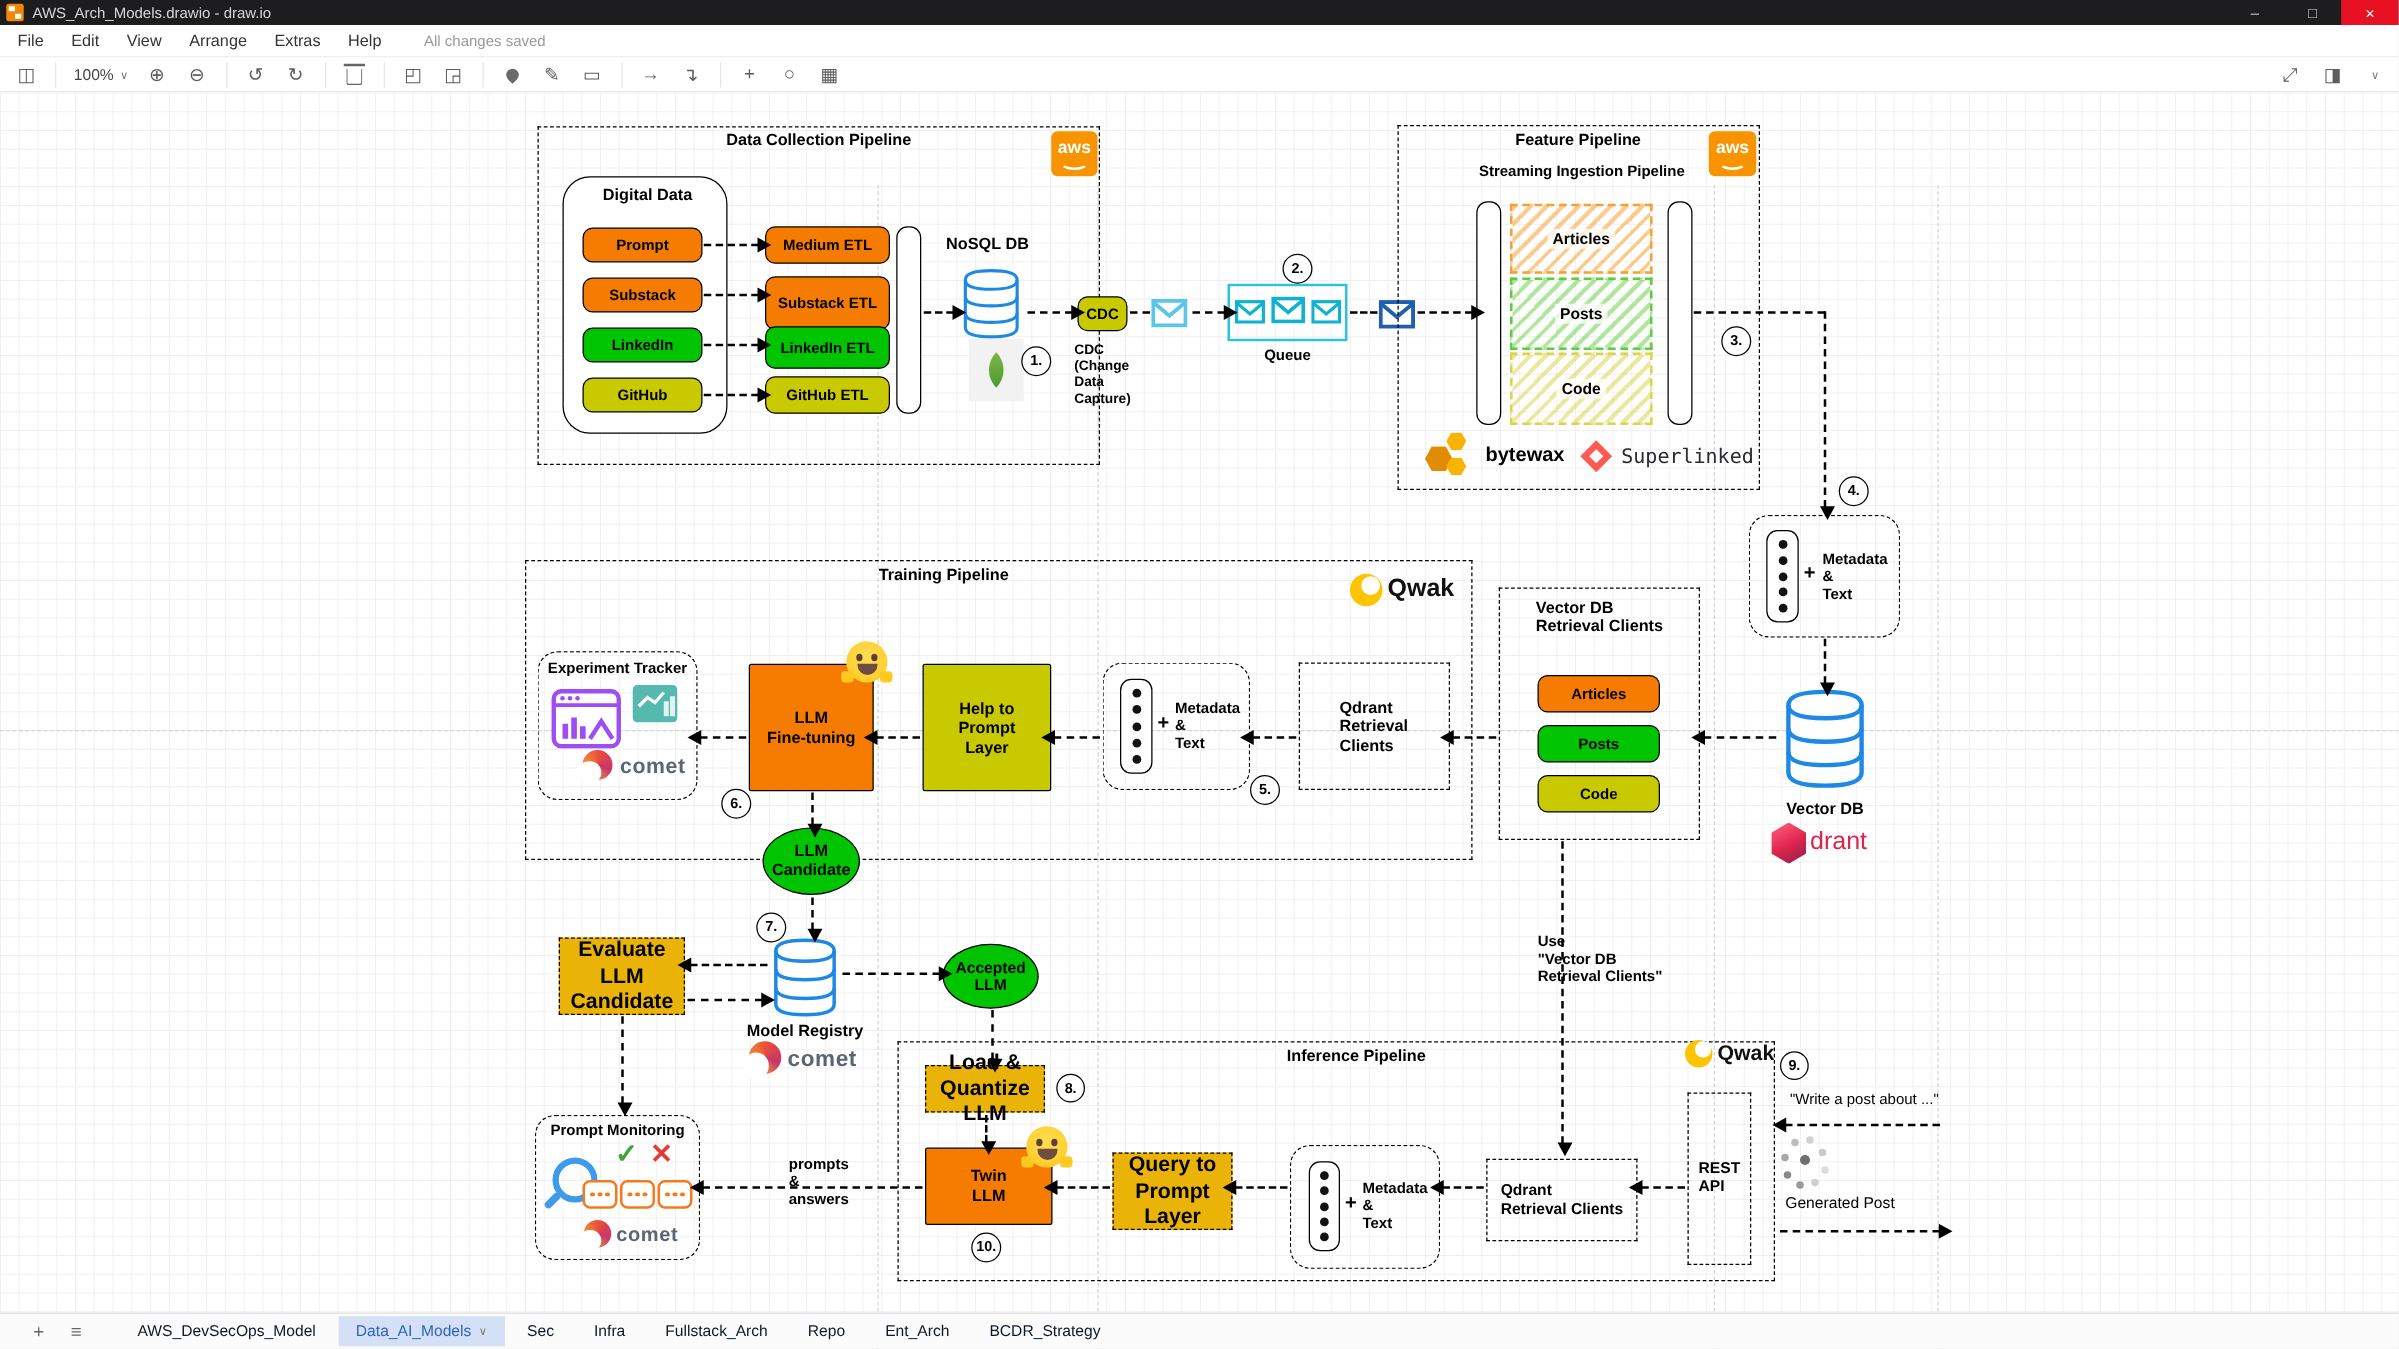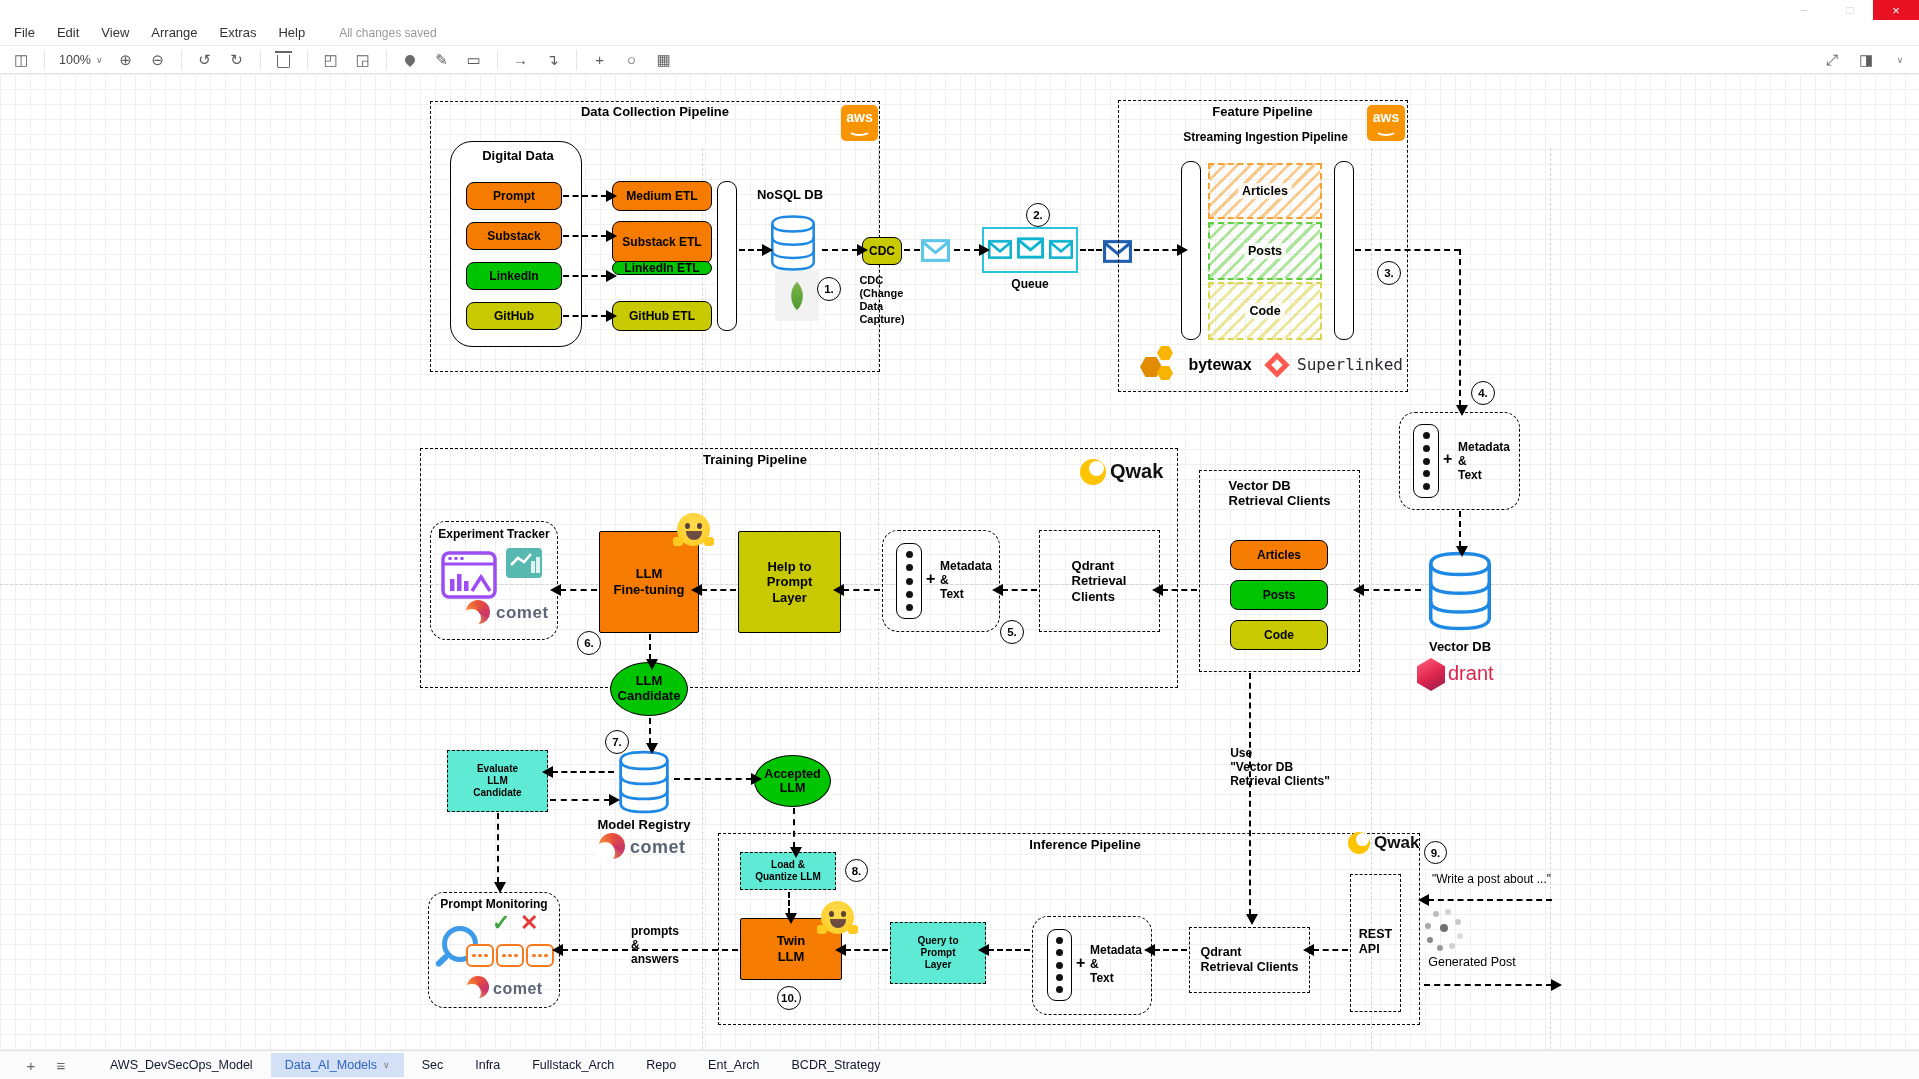--- a/index.html
+++ b/index.html
@@ -43,22 +43,22 @@
   .lbl{position:absolute;display:flex;align-items:center;justify-content:center;text-align:left;
        white-space:pre-line;font-weight:700;line-height:1.18}
   .f11{font-size:11px}.f12{font-size:12px}.f13{font-size:13px}.f16{font-size:16px}
   .reg{font-weight:400}
 
   
   .nodebox{position:absolute;border:1.6px solid #000;border-radius:8px;display:flex;align-items:center;justify-content:center;
            text-align:center;font-weight:700;font-size:12px;white-space:pre-line;line-height:1.2;box-sizing:border-box}
   .sq{border-radius:2px;font-size:13px}
   .orange{background:#F57C00}.green{background:#00C400}.yellow{background:#C9C900}
-  .ydash{position:absolute;border:1.8px dashed #000;background:#5eead4;display:flex;align-items:center;justify-content:center;
-         text-align:center;font-weight:700;font-size:10px;white-space:pre-line;line-height:1.2;box-sizing:border-box}
+  .ydash{position:absolute;border:1.8px dashed #000;background:#eab308;display:flex;align-items:center;justify-content:center;
+         text-align:center;font-weight:700;font-size:17px;white-space:pre-line;line-height:1.2;box-sizing:border-box}
   .ell{position:absolute;border:1.8px solid #000;border-radius:50%;background:#00C400;display:flex;align-items:center;justify-content:center;
        text-align:center;font-weight:700;font-size:12.5px;white-space:pre-line;line-height:1.15;box-sizing:border-box}
   .vbar{position:absolute;border:1.8px solid #000;border-radius:9px;background:#fff;box-sizing:border-box}
   .nc{position:absolute;width:22px;height:22px;border:1.3px solid #000;border-radius:50%;background:#fff;
       display:flex;align-items:center;justify-content:center;font-weight:700;font-size:11.5px;z-index:5}
 
   
   .eh{position:absolute;height:0;border-top:2.3px dashed #000;z-index:3}
   .ev{position:absolute;width:0;border-left:2.3px dashed #000;z-index:3}
   .eh.al::before{content:"";position:absolute;left:-10px;top:-7px;width:0;height:0;
@@ -119,20 +119,24 @@
           display:flex;align-items:center;padding-left:18px;box-sizing:border-box;gap:4px}
   .tabbtn{font-size:15px;color:#666;width:26px;text-align:center}
   .tab{font-size:12.5px;color:#0f172a;padding:5px 14px;display:flex;align-items:center;gap:6px}
   .tab.active{background:#d4e0f5;color:#2F64C1}
 </style>
 </head>
 <body>
 
 <div class="stage">
 
+  <div class="titlebar">
+    <span class="appicon"></span>
+    <span class="wtitle">AWS_Arch_Models.drawio - draw.io</span>
+  </div>
   <div class="winbtn" style="right:92px">–</div>
   <div class="winbtn" style="right:46px">□</div>
   <div class="winbtn close" style="right:0">×</div>
 
   <div class="menubar">
     <span class="menuitem">File</span>
     <span class="menuitem">Edit</span>
     <span class="menuitem">View</span>
     <span class="menuitem">Arrange</span>
     <span class="menuitem">Extras</span>
@@ -199,21 +203,21 @@
   <div class="nodebox green" style="left:466px;top:262px;width:96px;height:28px">LinkedIn</div>
   <div class="nodebox yellow" style="left:466px;top:302px;width:96px;height:28px">GitHub</div>
 
   <div class="eh ar" style="left:563px;top:195px;width:44px"></div>
   <div class="eh ar" style="left:563px;top:235px;width:44px"></div>
   <div class="eh ar" style="left:563px;top:275px;width:44px"></div>
   <div class="eh ar" style="left:563px;top:315px;width:44px"></div>
 
   <div class="nodebox orange" style="left:612px;top:181px;width:100px;height:30px">Medium ETL</div>
   <div class="nodebox orange" style="left:612px;top:221px;width:100px;height:43px">Substack ETL</div>
-  <div class="nodebox green" style="left:612px;top:261px;width:100px;height:14px">LinkedIn ETL</div>
+  <div class="nodebox green" style="left:612px;top:261px;width:100px;height:34px">LinkedIn ETL</div>
   <div class="nodebox yellow" style="left:612px;top:301px;width:100px;height:30px">GitHub ETL</div>
 
   <div class="vbar" style="left:717px;top:181px;width:20px;height:150px"></div>
   <div class="eh ar" style="left:739px;top:249px;width:24px"></div>
 
   <div class="lbl f13" style="left:740px;top:187px;width:100px;height:15px">NoSQL DB</div>
   <svg class="abs" style="left:766px;top:214px" width="54" height="58" viewBox="0 0 60 70">
     <path d="M5 12 Q5 3 30 3 Q55 3 55 12 L55 58 Q55 67 30 67 Q5 67 5 58 Z" fill="#fff" stroke="#1E88E5" stroke-width="3"></path>
     <path d="M5 12 Q5 21 30 21 Q55 21 55 12" fill="none" stroke="#1E88E5" stroke-width="3"></path>
     <path d="M5 28 Q5 37 30 37 Q55 37 55 28" fill="none" stroke="#1E88E5" stroke-width="3"></path>

